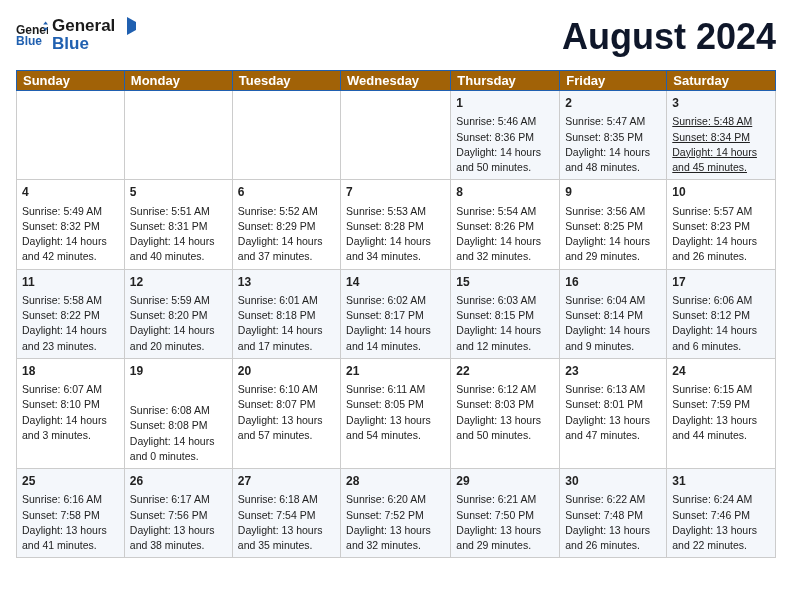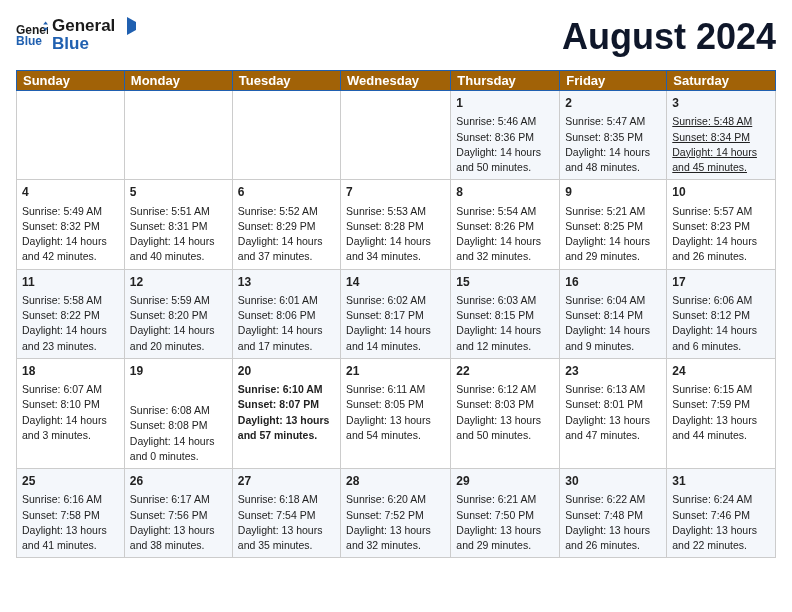--- a/index.html
+++ b/index.html
@@ -169,21 +169,21 @@
 Daylight: 14 hours and 34 minutes.</div>
         </td>
         <td>
           <span class="day-number">8</span>
           <div class="cell-content" style="white-space: pre-line;">Sunrise: 5:54 AM
 Sunset: 8:26 PM
 Daylight: 14 hours and 32 minutes.</div>
         </td>
         <td>
           <span class="day-number">9</span>
-          <div class="cell-content" style="white-space: pre-line;">Sunrise: 5:21 AM
+          <div class="cell-content" style="white-space: pre-line;">Sunrise: 3:56 AM
 Sunset: 8:25 PM
 Daylight: 14 hours and 29 minutes.</div>
         </td>
         <td>
           <span class="day-number">10</span>
           <div class="cell-content" style="white-space: pre-line;">Sunrise: 5:57 AM
 Sunset: 8:23 PM
 Daylight: 14 hours and 26 minutes.</div>
         </td>
       </tr>
@@ -196,21 +196,21 @@
         </td>
         <td>
           <span class="day-number">12</span>
           <div class="cell-content" style="white-space: pre-line;">Sunrise: 5:59 AM
 Sunset: 8:20 PM
 Daylight: 14 hours and 20 minutes.</div>
         </td>
         <td>
           <span class="day-number">13</span>
           <div class="cell-content" style="white-space: pre-line;">Sunrise: 6:01 AM
-Sunset: 8:06 PM
+Sunset: 8:18 PM
 Daylight: 14 hours and 17 minutes.</div>
         </td>
         <td>
           <span class="day-number">14</span>
           <div class="cell-content" style="white-space: pre-line;">Sunrise: 6:02 AM
 Sunset: 8:17 PM
 Daylight: 14 hours and 14 minutes.</div>
         </td>
         <td>
           <span class="day-number">15</span>
@@ -239,21 +239,21 @@
 Daylight: 14 hours and 3 minutes.</div>
         </td>
         <td>
           <span class="day-number">19</span>
           <div class="cell-content" style="white-space: pre-line; margin-top: 23px;">Sunrise: 6:08 AM
 Sunset: 8:08 PM
 Daylight: 14 hours and 0 minutes.</div>
         </td>
         <td>
           <span class="day-number">20</span>
-          <div class="cell-content" style="white-space: pre-line; font-weight: bold;">Sunrise: 6:10 AM
+          <div class="cell-content" style="white-space: pre-line;">Sunrise: 6:10 AM
 Sunset: 8:07 PM
 Daylight: 13 hours and 57 minutes.</div>
         </td>
         <td>
           <span class="day-number">21</span>
           <div class="cell-content" style="white-space: pre-line;">Sunrise: 6:11 AM
 Sunset: 8:05 PM
 Daylight: 13 hours and 54 minutes.</div>
         </td>
         <td>

